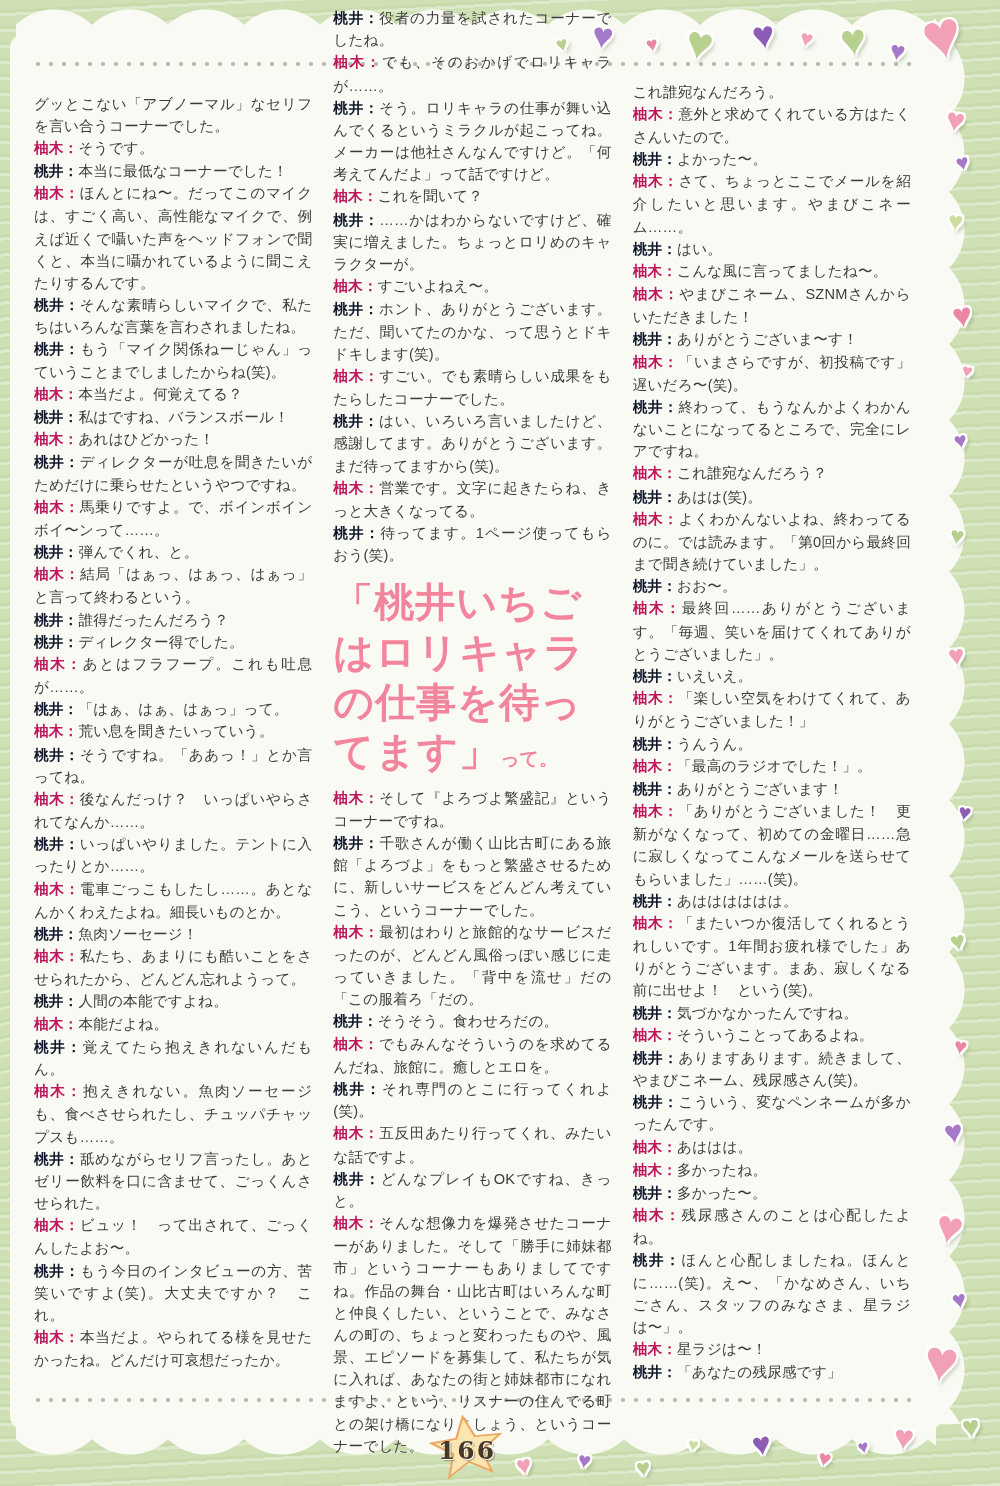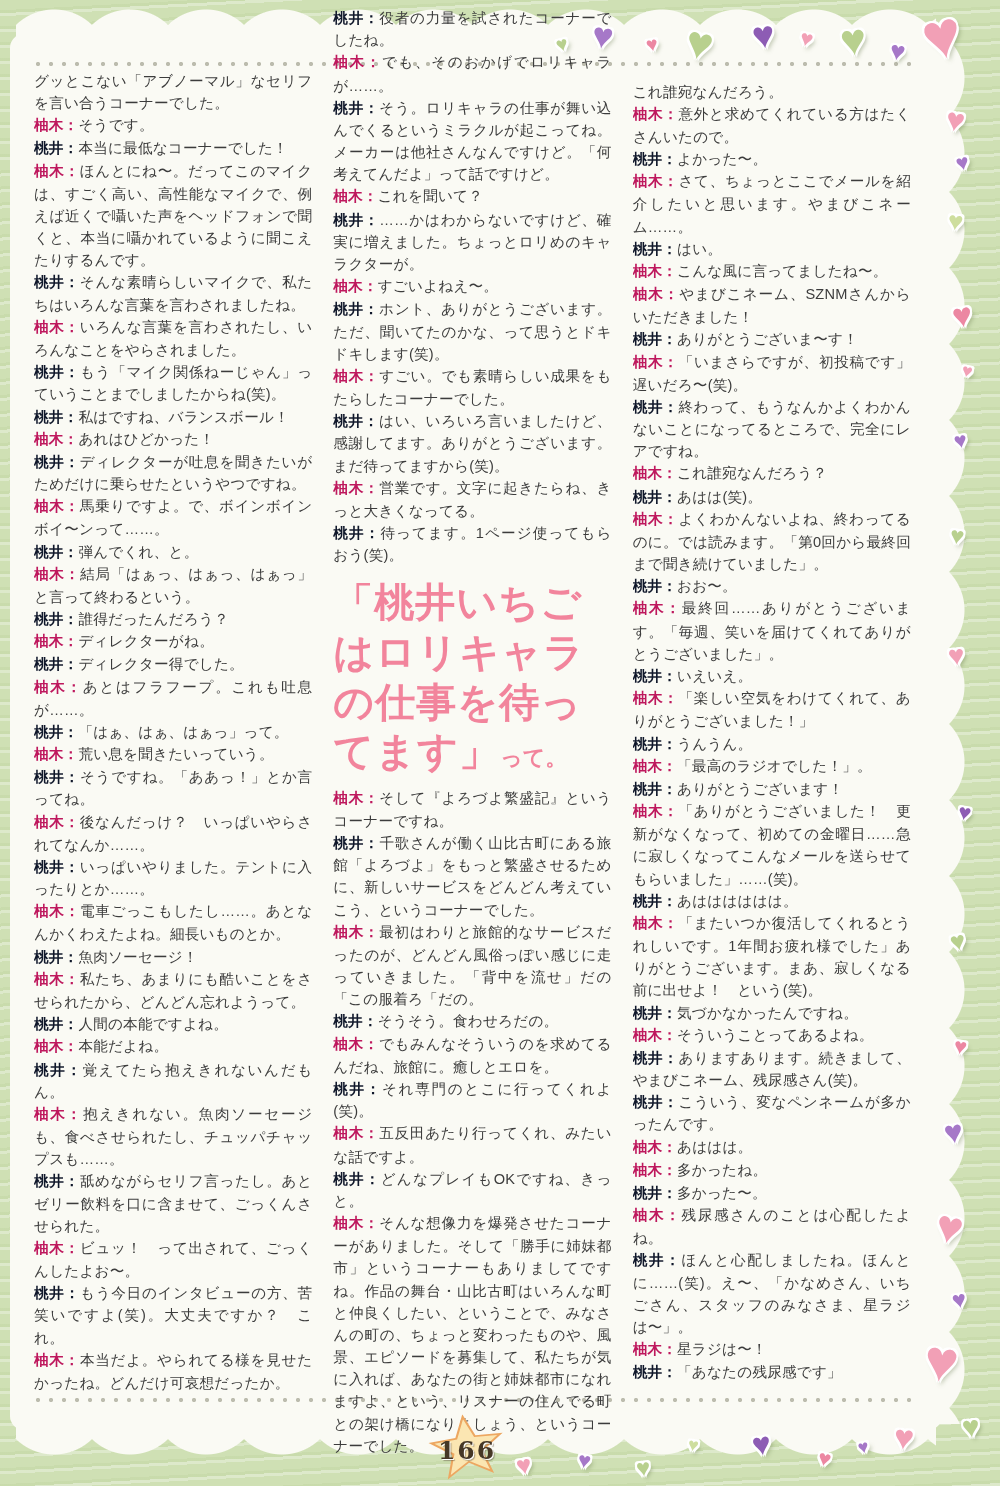--- a/index.html
+++ b/index.html
@@ -61,21 +61,21 @@
   }
   .speaker { font-weight:bold; }
   .speaker.yuzuki { color:#be185d;font-family:Liberation Mono, monospace; }
   .speaker.momoi  { color:#0f172a; }
 
   .headline {
     margin:12px 0 10px 0; color:#f2849c; font-weight:bold;
     line-height:1.24; letter-spacing:1px;
   }
   .headline-main { font-size:40px; }
-  .headline-suffix { font-size:22px; letter-spacing:0; }
+  .headline-suffix { font-size:19px; letter-spacing:0; }
 
   
   .heart {
     position:absolute; line-height:1; user-select:none;
     text-shadow:-2px 0 0 #fff, 2px 0 0 #fff, 0 -2px 0 #fff, 0 2px 0 #fff,
                 -2px -2px 0 #fff, 2px 2px 0 #fff, -2px 2px 0 #fff, 2px -2px 0 #fff,
                 3px 4px 4px rgba(90,110,60,0.35);
   }
   .pk { color:#f2a0b6; } .pk2 { color:#ec87a2; }
   .pu { color:#a678c8; } .pu2 { color:#8d5cb4; }
@@ -102,30 +102,29 @@
   <div class="dots-h top"></div>
   <div class="dots-h bottom"></div>
 
   <div class="columns">
     <div class="col">
         <p class="line">グッとこない「アブノーマル」なセリフを言い合うコーナーでした。</p>
         <p class="line"><span class="speaker yuzuki">柚木：</span>そうです。</p>
         <p class="line"><span class="speaker momoi">桃井：</span>本当に最低なコーナーでした！</p>
         <p class="line"><span class="speaker yuzuki">柚木：</span>ほんとにね〜。だってこのマイクは、すごく高い、高性能なマイクで、例えば近くで囁いた声をヘッドフォンで聞くと、本当に囁かれているように聞こえたりするんです。</p>
         <p class="line"><span class="speaker momoi">桃井：</span>そんな素晴らしいマイクで、私たちはいろんな言葉を言わされましたね。</p>
-        <p class="line"><span class="speaker yuzuki">柚木：</span>いろんな言葉を言わされたし、いろんなことをやらされました。</p>
         <p class="line"><span class="speaker momoi">桃井：</span>もう「マイク関係ねーじゃん」っていうことまでしましたからね(笑)。</p>
+        <p class="line"><span class="speaker yuzuki">柚木：</span>本当だよ。何覚えてる？</p>
         <p class="line"><span class="speaker momoi">桃井：</span>私はですね、バランスボール！</p>
         <p class="line"><span class="speaker yuzuki">柚木：</span>あれはひどかった！</p>
         <p class="line"><span class="speaker momoi">桃井：</span>ディレクターが吐息を聞きたいがためだけに乗らせたというやつですね。</p>
         <p class="line"><span class="speaker yuzuki">柚木：</span>馬乗りですよ。で、ボインボインボイ〜ンって……。</p>
         <p class="line"><span class="speaker momoi">桃井：</span>弾んでくれ、と。</p>
         <p class="line"><span class="speaker yuzuki">柚木：</span>結局「はぁっ、はぁっ、はぁっ」と言って終わるという。</p>
         <p class="line"><span class="speaker momoi">桃井：</span>誰得だったんだろう？</p>
-        <p class="line"><span class="speaker yuzuki">柚木：</span>ディレクターがね。</p>
         <p class="line"><span class="speaker momoi">桃井：</span>ディレクター得でした。</p>
         <p class="line"><span class="speaker yuzuki">柚木：</span>あとはフラフープ。これも吐息が……。</p>
         <p class="line"><span class="speaker momoi">桃井：</span>「はぁ、はぁ、はぁっ」って。</p>
         <p class="line"><span class="speaker yuzuki">柚木：</span>荒い息を聞きたいっていう。</p>
         <p class="line"><span class="speaker momoi">桃井：</span>そうですね。「ああっ！」とか言ってね。</p>
         <p class="line"><span class="speaker yuzuki">柚木：</span>後なんだっけ？　いっぱいやらされてなんか……。</p>
         <p class="line"><span class="speaker momoi">桃井：</span>いっぱいやりました。テントに入ったりとか……。</p>
         <p class="line"><span class="speaker yuzuki">柚木：</span>電車ごっこもしたし……。あとなんかくわえたよね。細長いものとか。</p>
         <p class="line"><span class="speaker momoi">桃井：</span>魚肉ソーセージ！</p>
         <p class="line"><span class="speaker yuzuki">柚木：</span>私たち、あまりにも酷いことをさせられたから、どんどん忘れようって。</p>

